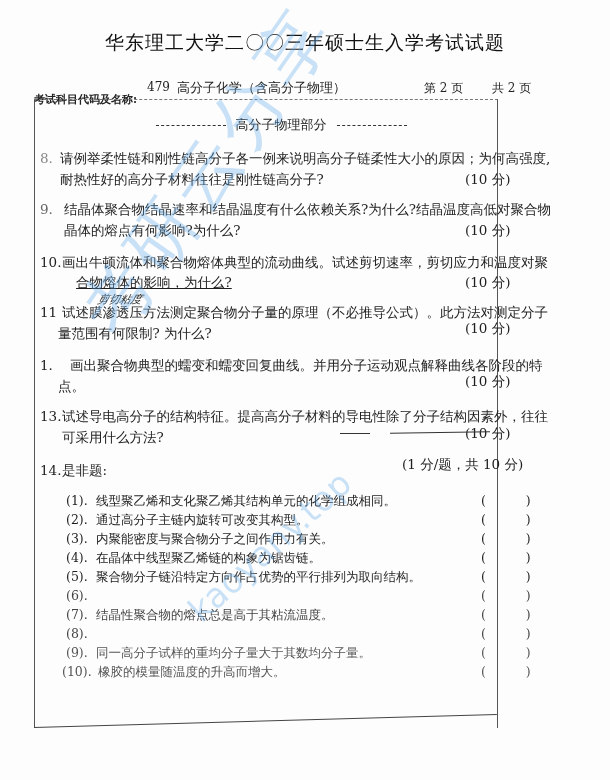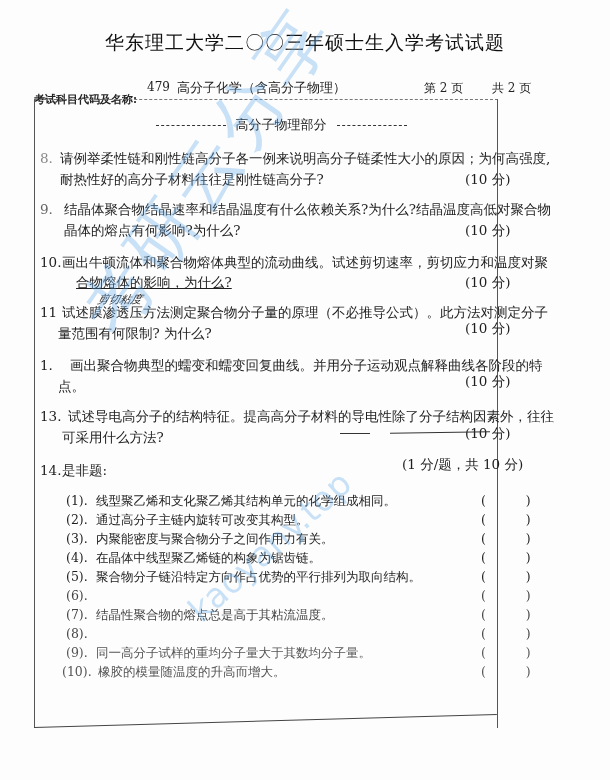--- a/index.html
+++ b/index.html
@@ -78,21 +78,21 @@
 
   <div class="q" style="top:355px;">
     <span class="num">1.</span>
     <span class="line" style="left:30px;top:0;">画出聚合物典型的蠕变和蠕变回复曲线。并用分子运动观点解释曲线各阶段的特</span>
     <span class="line" style="left:18px;top:21px;">点。</span>
     <span class="score" style="top:16px;">(10 分)</span>
   </div>
 
   <div class="q" style="top:406px;">
     <span class="num">13.</span>
-    <span class="line" style="left:22px;top:0;margin-left:6px;">试述导电高分子的结构特征。提高高分子材料的导电性除了分子结构因素外，往往</span>
+    <span class="line" style="left:22px;top:0;">试述导电高分子的结构特征。提高高分子材料的导电性除了分子结构因素外，往往</span>
     <span class="line" style="left:22px;top:21px;">可采用什么方法?</span>
     <span class="score" style="top:17px;">(10 分)</span>
   </div>
   <div class="strike" style="left:340px;top:433px;width:30px;"></div>
   <div class="strike" style="left:390px;top:432px;width:100px;transform:rotate(-1deg);"></div>
 
   <div class="q" style="top:460px;">
     <span class="num">14.</span>
     <span class="line" style="left:22px;top:0;">是非题:</span>
     <span class="score" style="left:362px;top:-6px;">(1 分/题，共 10 分)</span>

